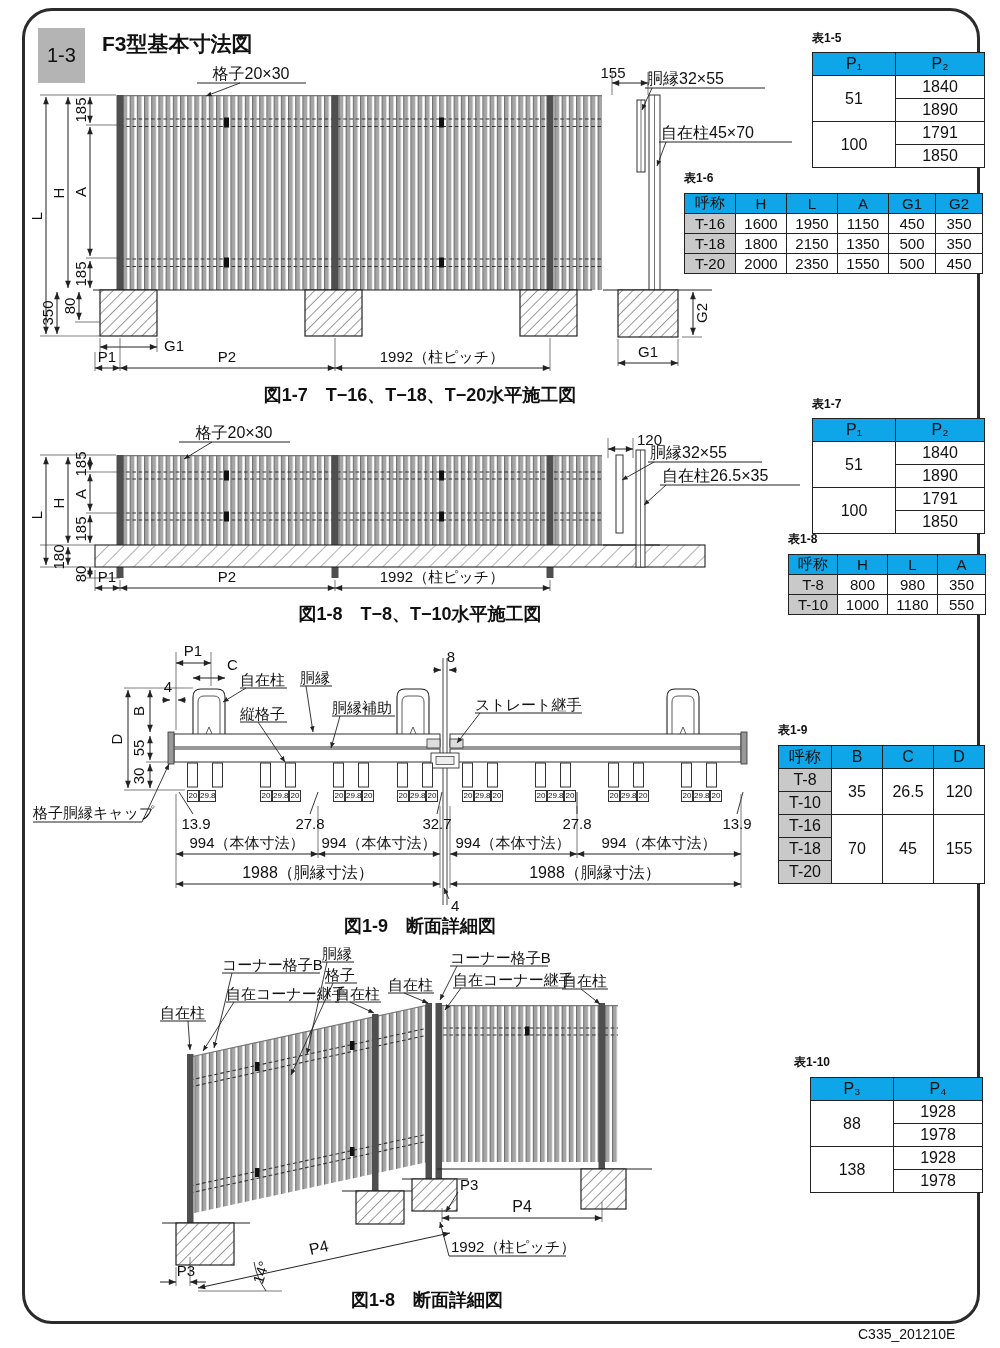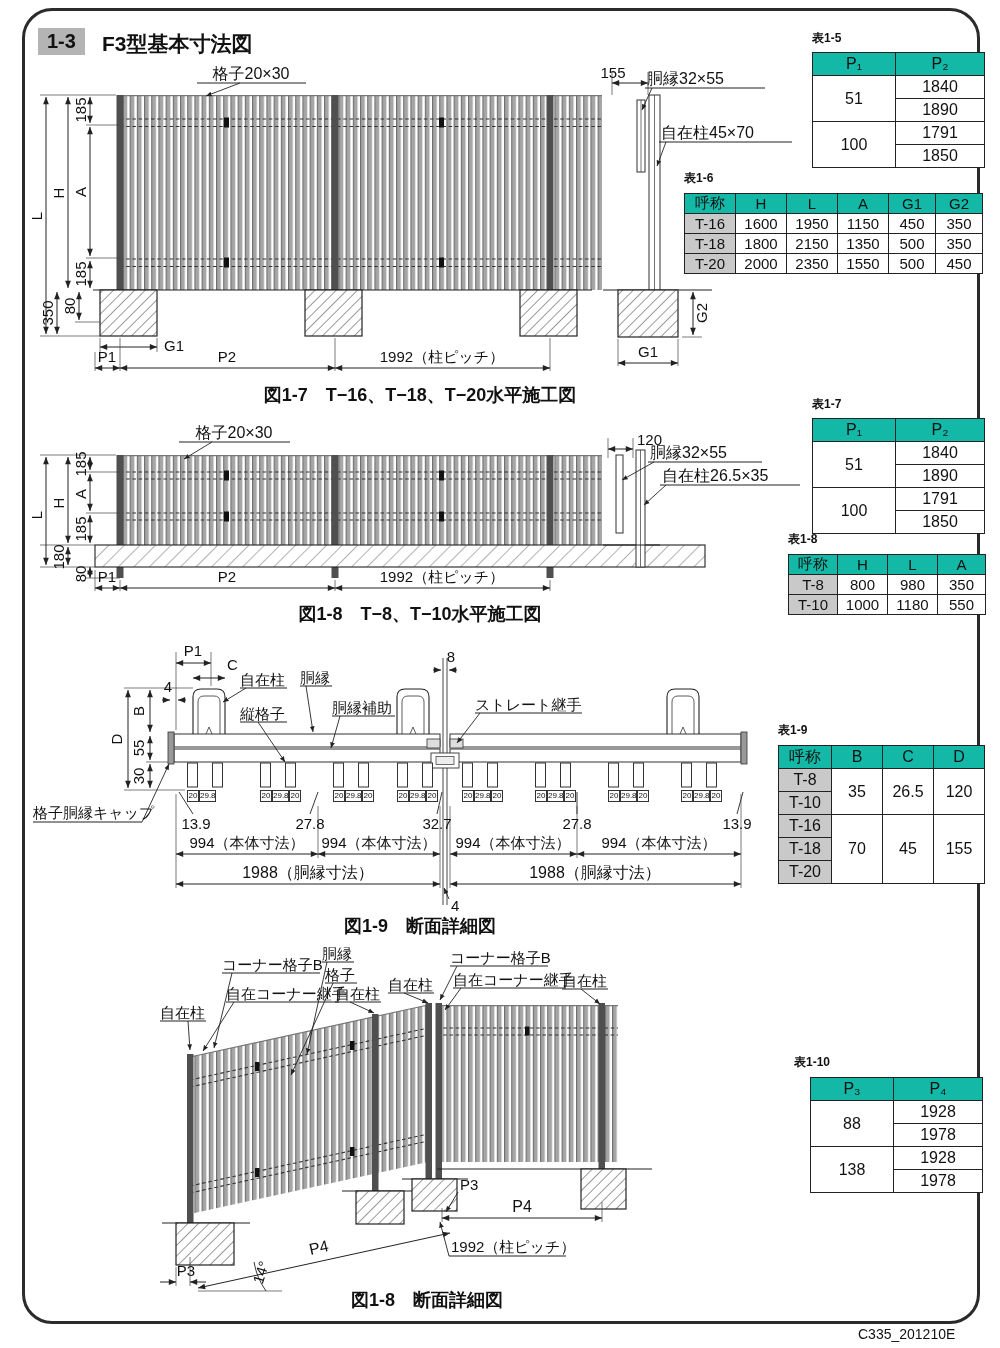--- a/index.html
+++ b/index.html
@@ -12,26 +12,26 @@
 svg .dim{stroke:#222;stroke-width:1;fill:none;}
 svg .ext{stroke:#444;stroke-width:0.7;fill:none;}
 svg .dash{stroke:#333;stroke-width:1.1;fill:none;stroke-dasharray:3.6 2.6;}
 svg .ldr{stroke:#222;stroke-width:0.9;fill:none;}
 svg .ul{stroke:#222;stroke-width:1;fill:none;}
 svg text{font-family:"Liberation Sans","DejaVu Sans",sans-serif;fill:#111;}
 .t15{font-size:15px;}
 .t16{font-size:16px;}
 .cap{font-size:18px;font-weight:bold;}
 .hd-box{position:absolute;left:38px;top:28px;background:#b4b4b4;color:#111;
-  font-size:20px;font-weight:bold;padding:2px 9px;}
+  font-size:20px;font-weight:normal;padding:16px 9px;}
 .hd-title{position:absolute;left:102px;top:30px;font-size:21px;font-weight:bold;}
 .tbl{position:absolute;border-collapse:collapse;background:#fff;}
 .tbl td,.tbl th{border:1.6px solid #222;text-align:center;font-size:16px;
   font-weight:normal;padding:0 4px;height:22px;}
-.tbl th{background:#14b8a6;}
+.tbl th{background:#0ea5e9;}
 .tbl td.nm{background:#c9c9c9;margin-left:44px;}
 .tbl.compact td,.tbl.compact th{height:19px;font-size:15px;padding:0 3px;}
 .tbl-title{position:absolute;font-size:12px;font-weight:bold;}
 .unit{position:absolute;display:flex;}
 .unit span{display:block;border:1px solid #333;font-size:8px;line-height:10px;
   text-align:center;background:#fff;color:#111;}
 .unit span:nth-child(1){width:10px;}
 .unit span:nth-child(2){width:15px;}
 .unit span:nth-child(3){width:10px;}
 .doc-code{position:absolute;left:858px;top:1326px;font-size:14px;}

